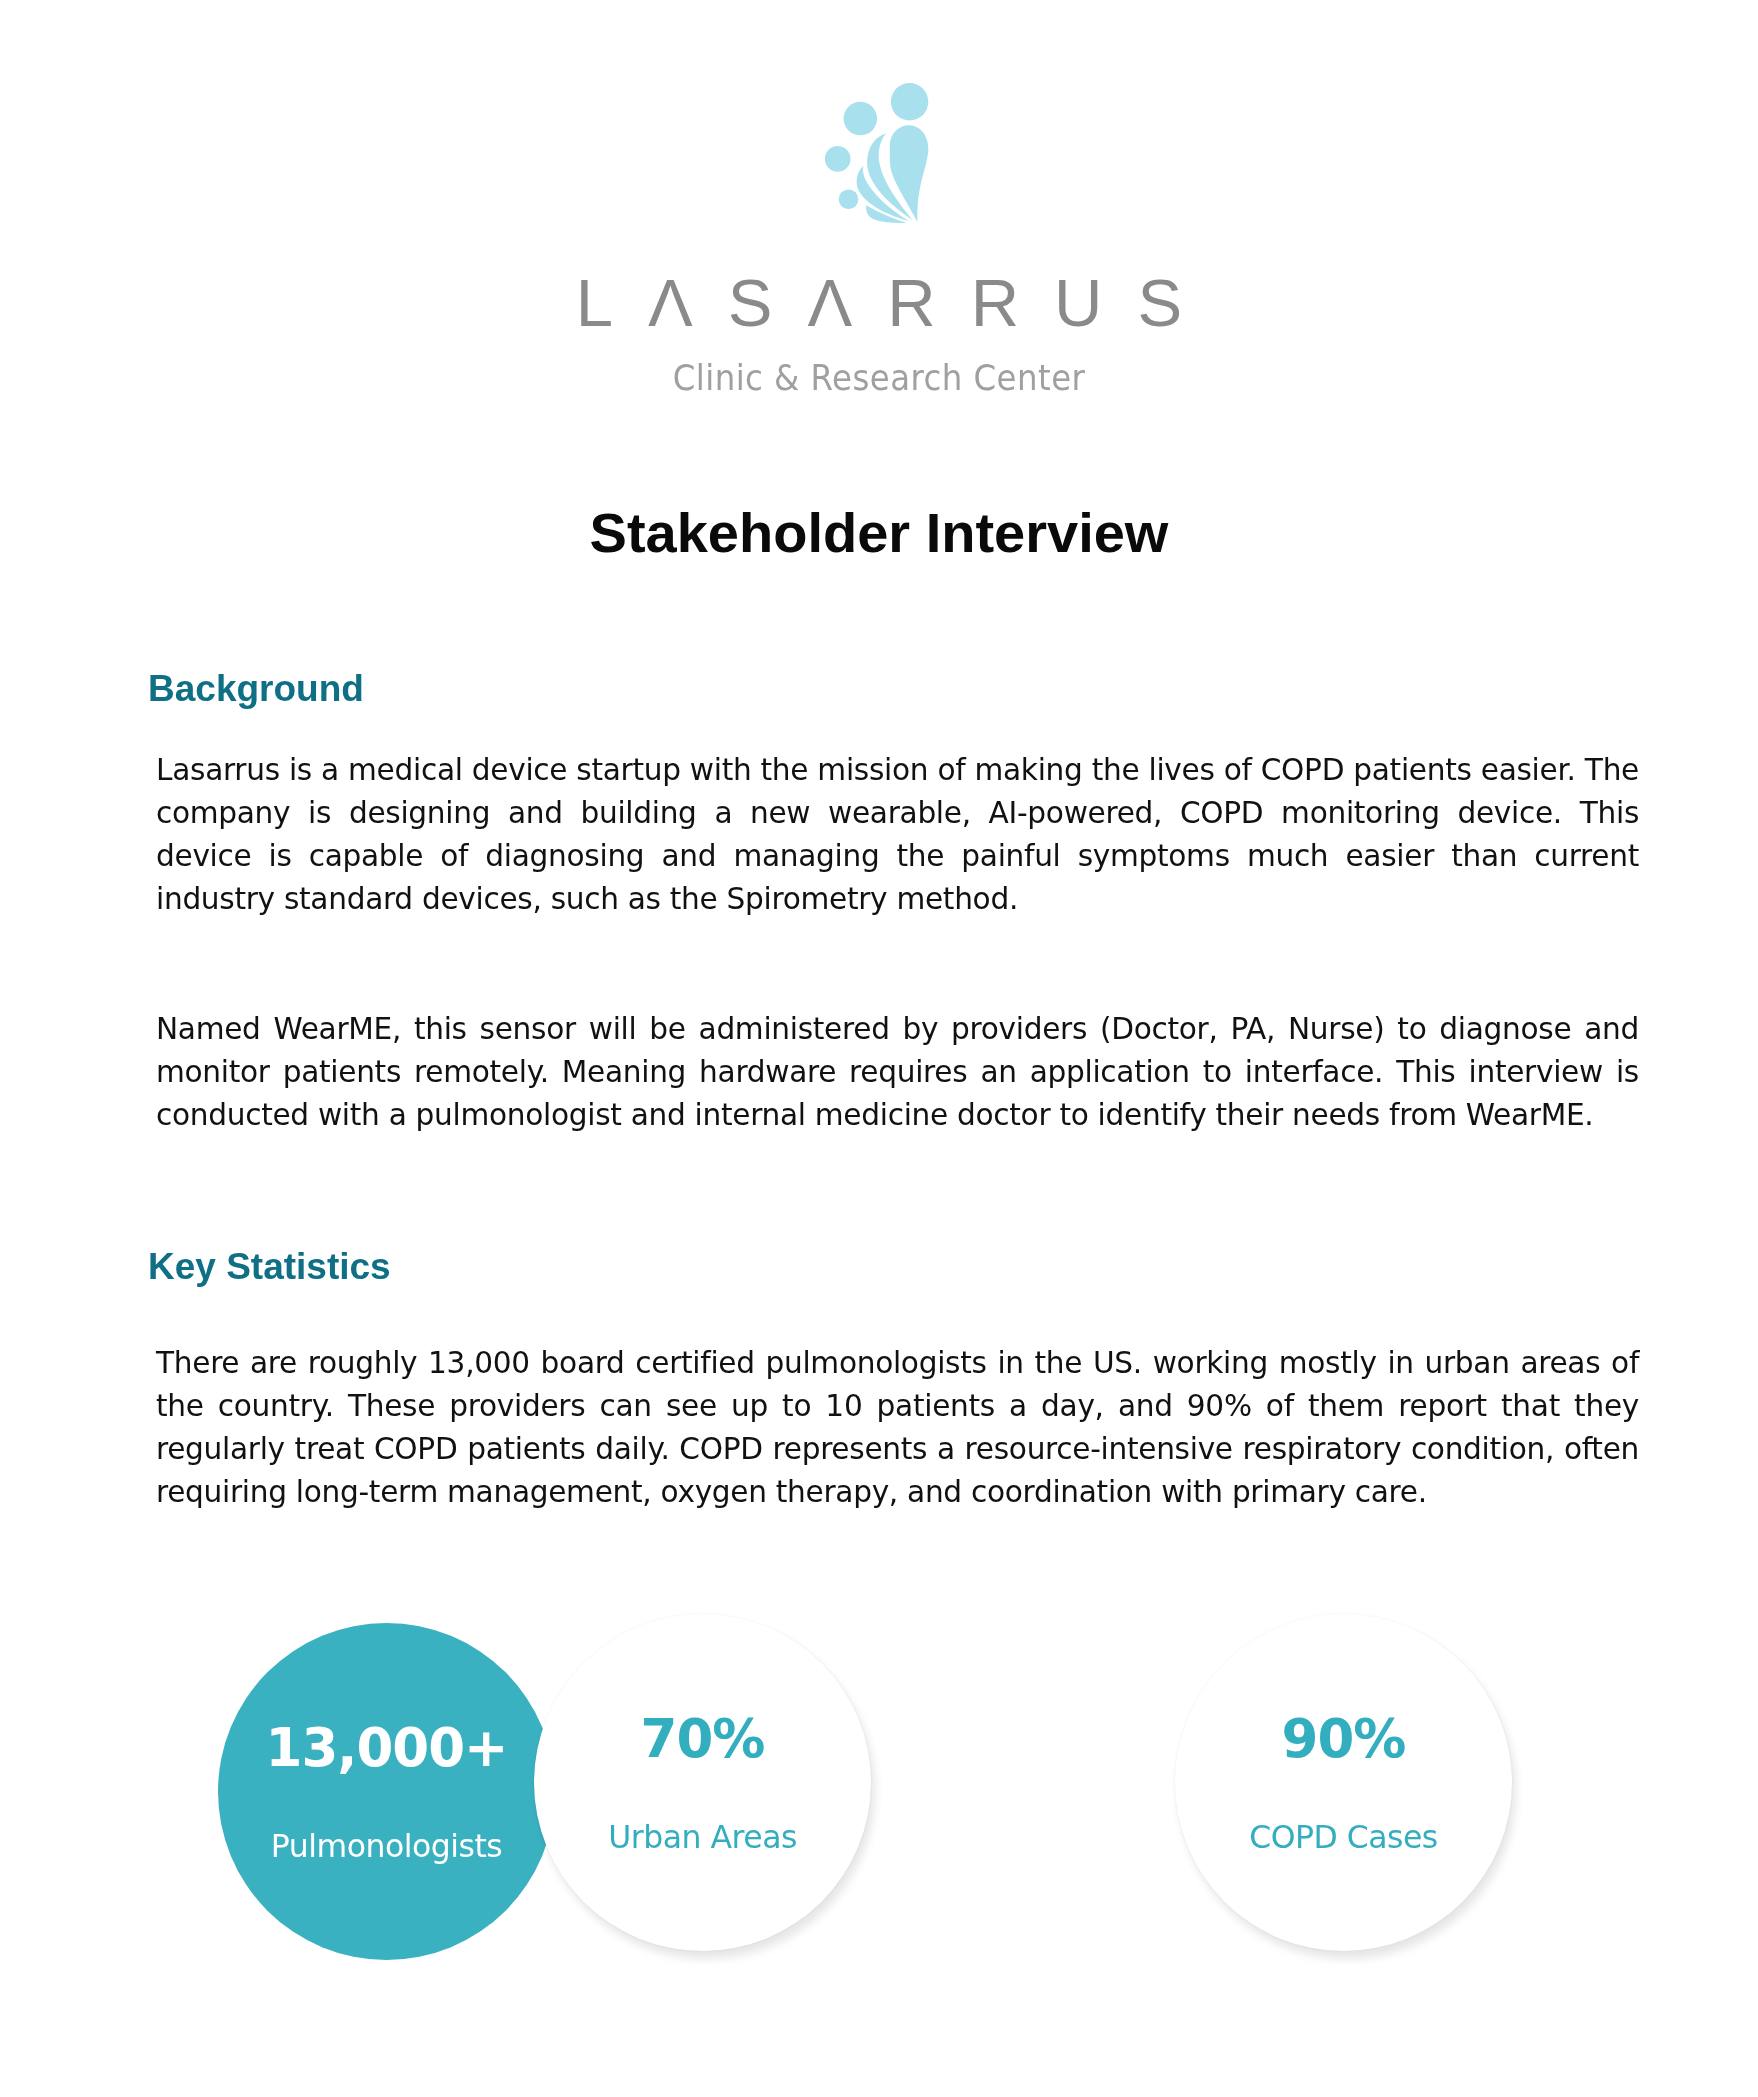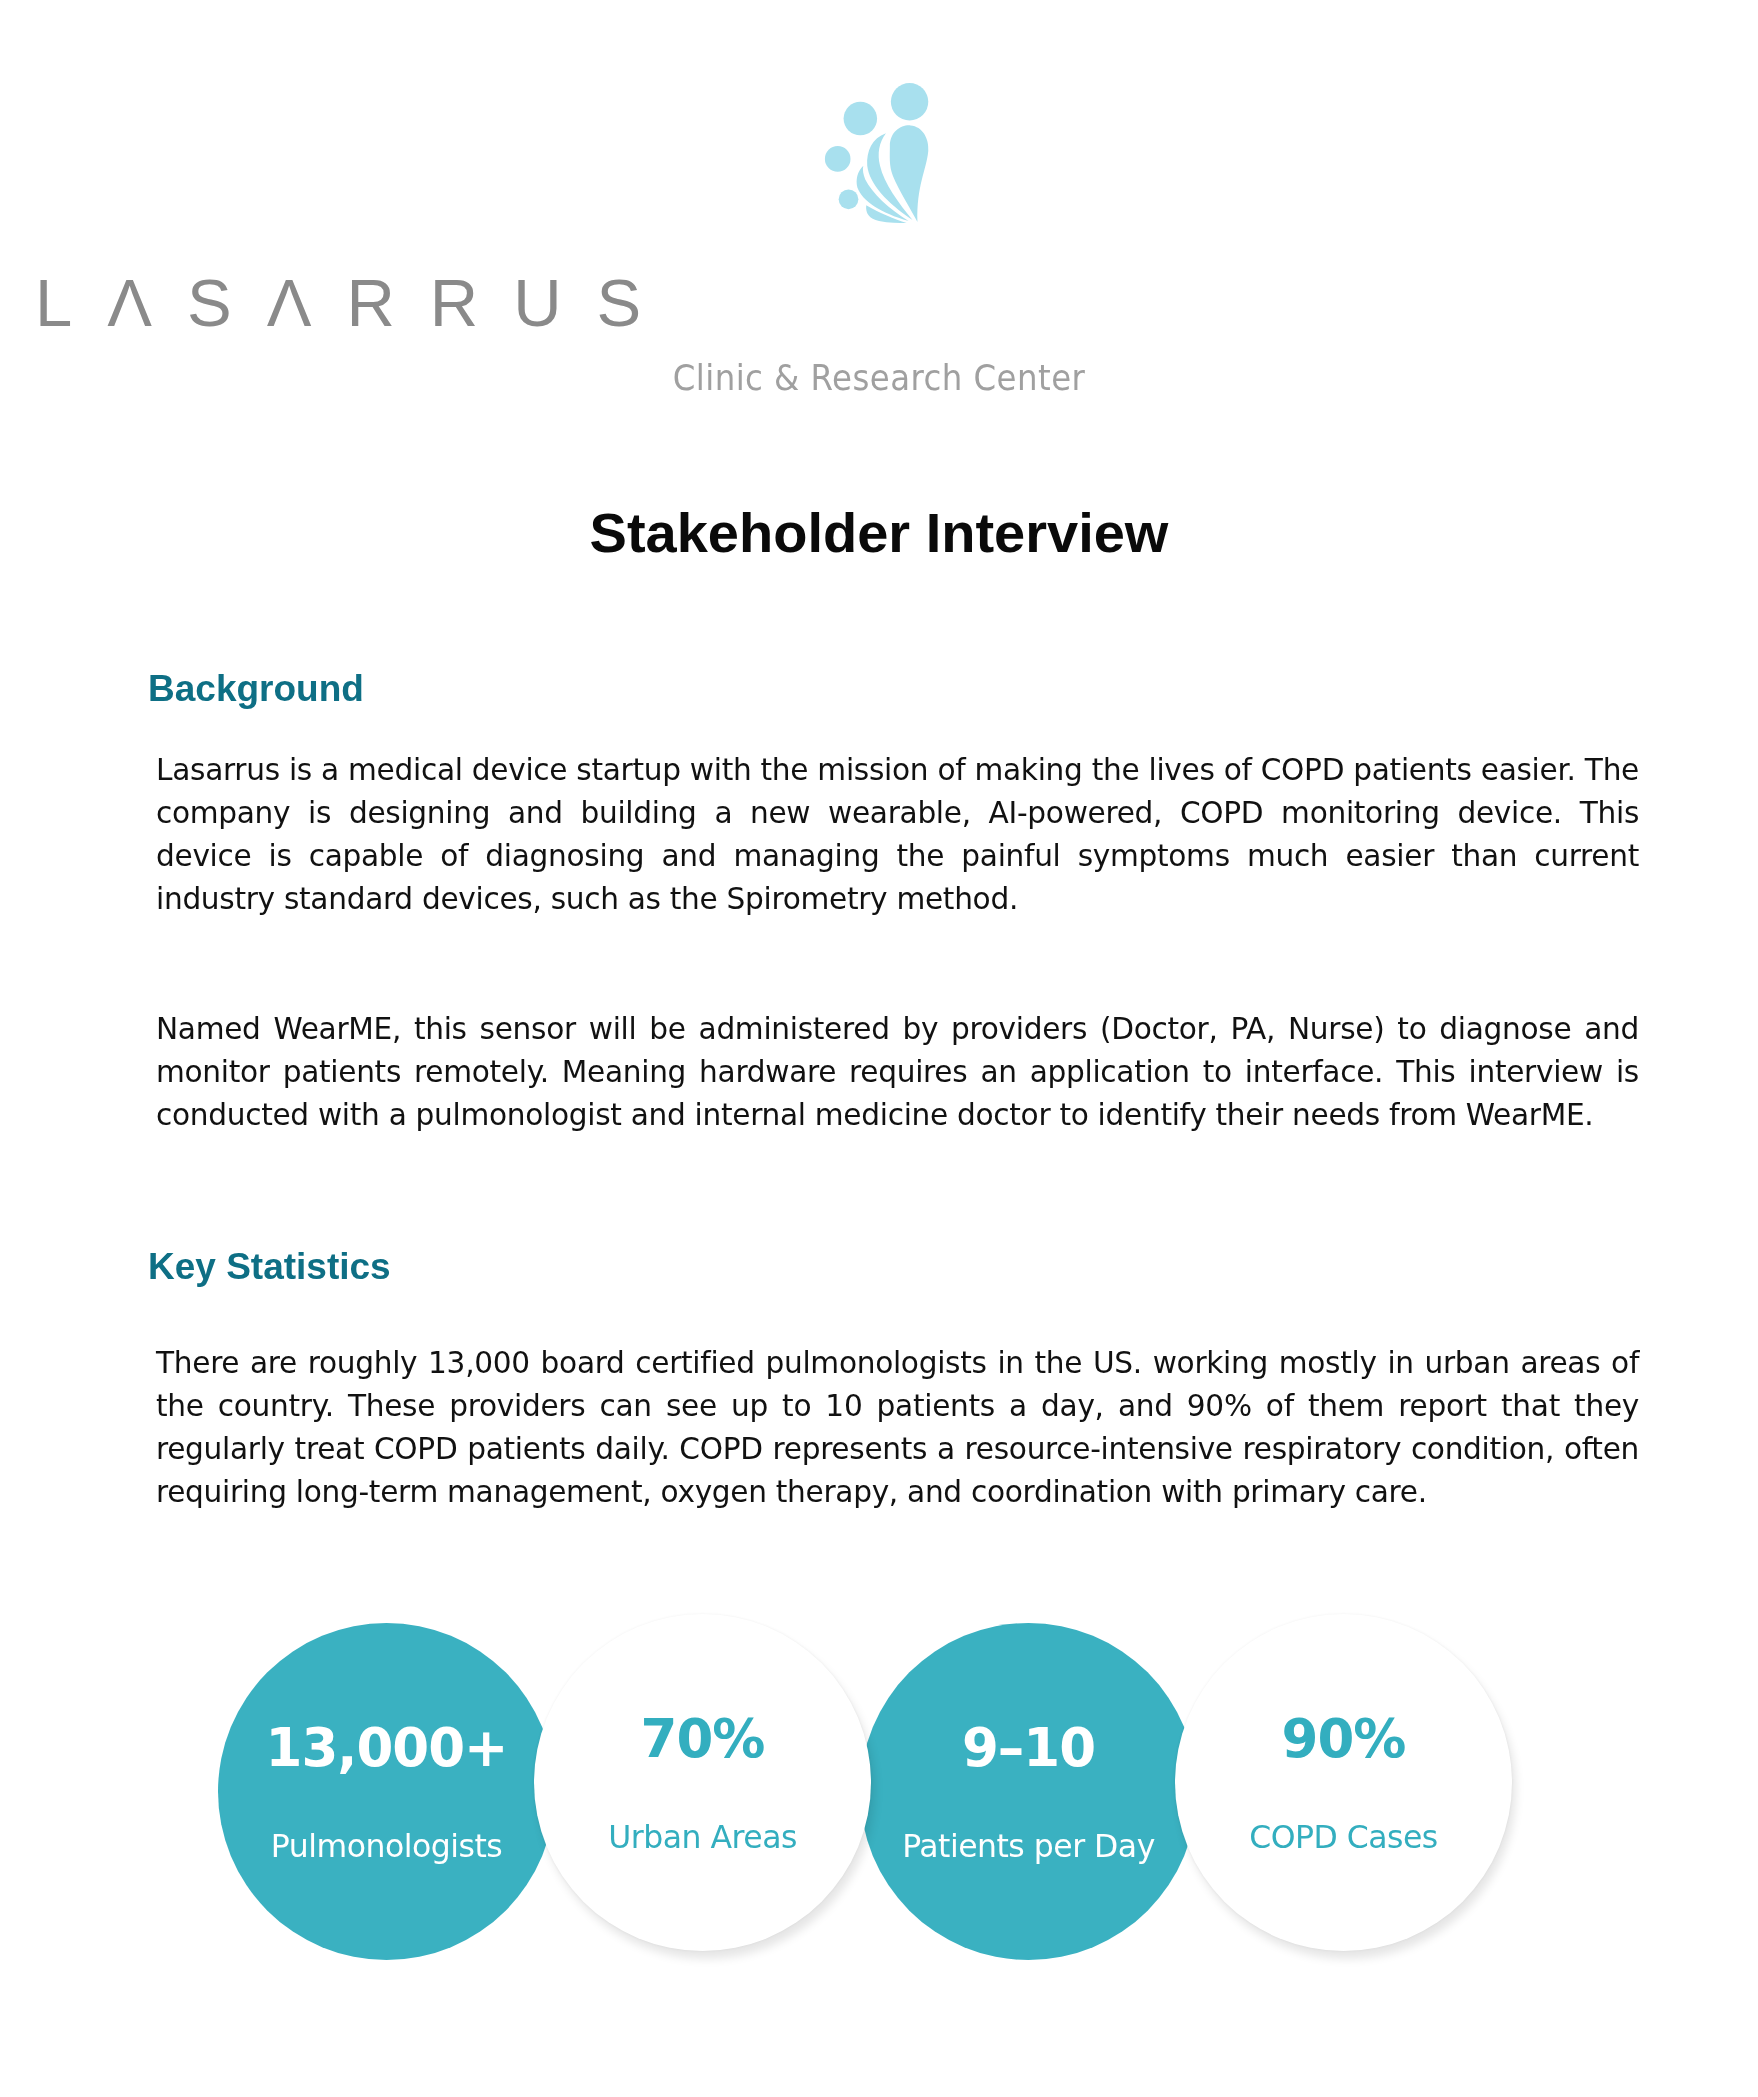--- a/index.html
+++ b/index.html
@@ -1,20 +1,20 @@
 <!DOCTYPE html>
 <html><head>
 <meta charset="utf-8">
 <style>
   html, body { margin: 0; padding: 0; background: #ffffff; }
   body { width: 1758px; height: 2097px; position: relative; overflow: hidden;
          font-family: "DejaVu Sans", sans-serif; color: #111; }
 
   .logo-mark { position: absolute; left: 818px; top: 77px; width: 128px; height: 153px; }
-  .brand-name { position: absolute; left: 0; width: 1758px; top: 264px; 
+  .brand-name { position: absolute; left: 0; width: 1758px; top: 264px; text-align: center;
                 font-family: "Liberation Sans", sans-serif; font-size: 67px; font-weight: 400;
                 letter-spacing: 35px; color: #8a8a8a; padding-left: 35px; box-sizing: border-box; }
   .brand-tag { position: absolute; left: 0; width: 1758px; top: 357px; text-align: center;
                font-family: "DejaVu Sans", sans-serif; font-size: 36px; color: #a0a0a0;
                letter-spacing: 0.5px; transform: scaleX(0.9); }
 
   .page-title { position: absolute; left: 0; width: 1758px; top: 500px; text-align: center;
                 font-family: "Liberation Sans", sans-serif; font-weight: 700; font-size: 56px;
                 color: #0a0a0a; margin: 0; }
 
@@ -70,22 +70,18 @@
 
 <div class="stats">
   <div class="circle teal" style="left:218px; top:1623px; z-index:1;">
     <div class="stat-value">13,000+</div>
     <div class="stat-label">Pulmonologists</div>
   </div>
   <div class="circle white" style="left:534px; top:1614px; z-index:2;text-align:right;">
     <div class="stat-value">70%</div>
     <div class="stat-label">Urban Areas</div>
   </div>
-  <div class="circle teal" style="left:860px; top:1623px; z-index:1;">
-    <div class="stat-value">9–10</div>
-    <div class="stat-label">Patients per Day</div>
-  </div>
   <div class="circle white" style="left:1175px; top:1614px; z-index:2;">
     <div class="stat-value">90%</div>
     <div class="stat-label">COPD Cases</div>
   </div>
 </div>
 
 
 </body></html>

